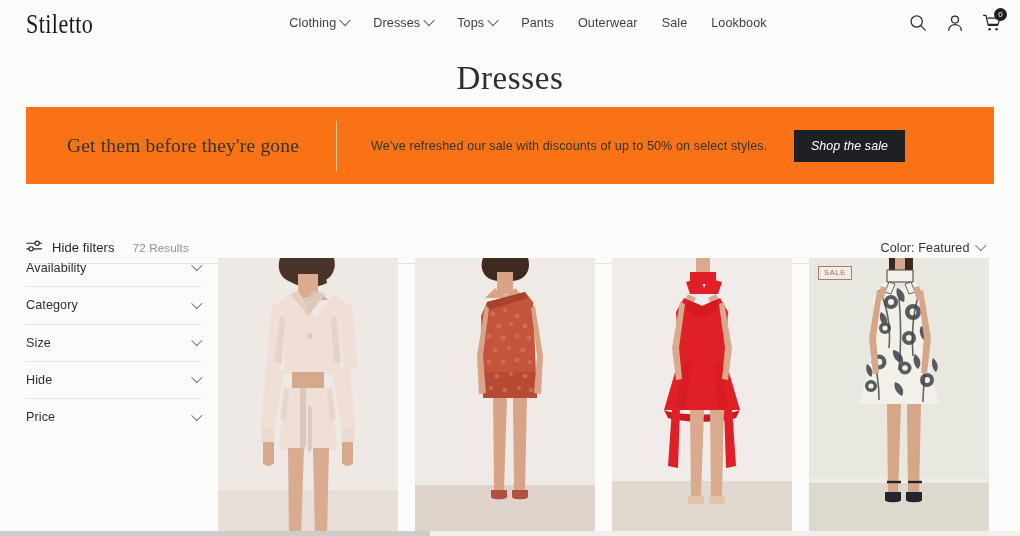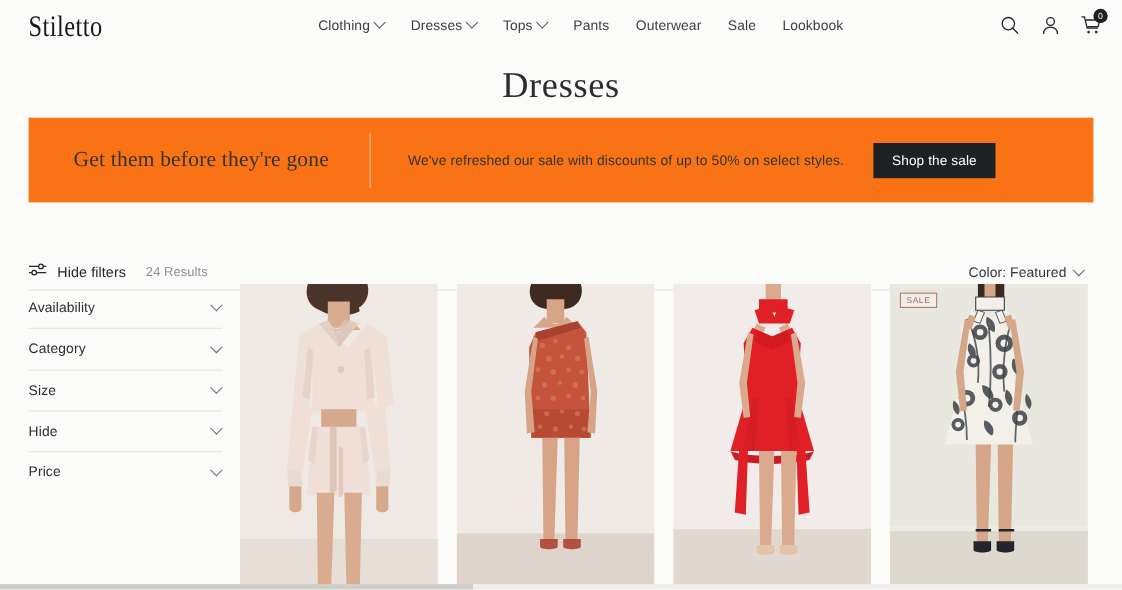--- a/index.html
+++ b/index.html
@@ -147,20 +147,21 @@
     background: #1E2024;
     color: #ffffff;
     border: none;
     font-family: "Liberation Sans", sans-serif;
     font-size: 12.4px;
     padding: 9px 17px;
     margin-right: 89px;
     cursor: pointer;
     white-space: nowrap;
     letter-spacing: .1px;
+    font-style: italic;
   }
 
   
   .toolbar {
     position: absolute;
     left: 26px;
     top: 232px;
     width: 960px;
     height: 32px;
     border-bottom: 1px solid #e4e4e0;
@@ -200,21 +201,21 @@
   .content {
     position: absolute;
     left: 0;
     top: 246px;
     width: 1020px;
     height: 290px;
   }
   .filters {
     position: absolute;
     left: 26px;
-    top: 16px;
+    top: 4px;
     width: 176px;
   }
   .filter-row {
     height: 36.3px;
     display: flex;
     align-items: center;
     justify-content: space-between;
     border-bottom: 1px solid #e6e6e2;
     cursor: pointer;
   }
@@ -347,21 +348,21 @@
       <span>
         <svg width="17" height="14" viewBox="0 0 17 14" fill="none">
           <line x1="0.8" y1="4.2" x2="15.6" y2="4.2" stroke="#24262b" stroke-width="1.15" stroke-linecap="round"></line>
           <line x1="0.8" y1="9.8" x2="15.6" y2="9.8" stroke="#24262b" stroke-width="1.15" stroke-linecap="round"></line>
           <circle cx="11.2" cy="4.2" r="2.1" fill="#FBFBF9" stroke="#24262b" stroke-width="1.15"></circle>
           <circle cx="5.1" cy="9.8" r="2.1" fill="#FBFBF9" stroke="#24262b" stroke-width="1.15"></circle>
         </svg>
       </span>
       <span class="hide-filters-label">Hide filters</span>
     </div>
-    <span class="results-count">24 Results</span>
+    <span class="results-count">72 Results</span>
     <div class="sort">
       <span>Color: Featured</span>
       <span class="chev-sm"></span>
     </div>
   </div>
 
   <div class="content">
 
     <div class="filters">
       <div class="filter-row">

